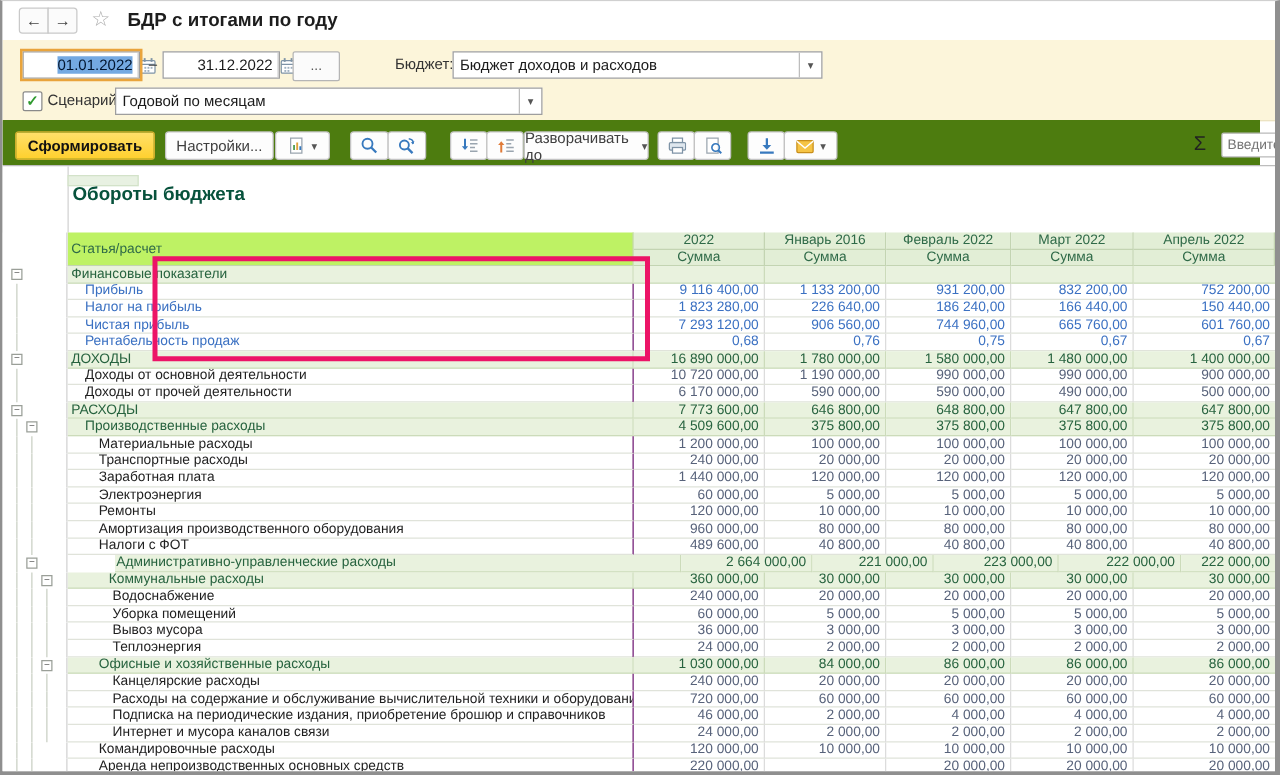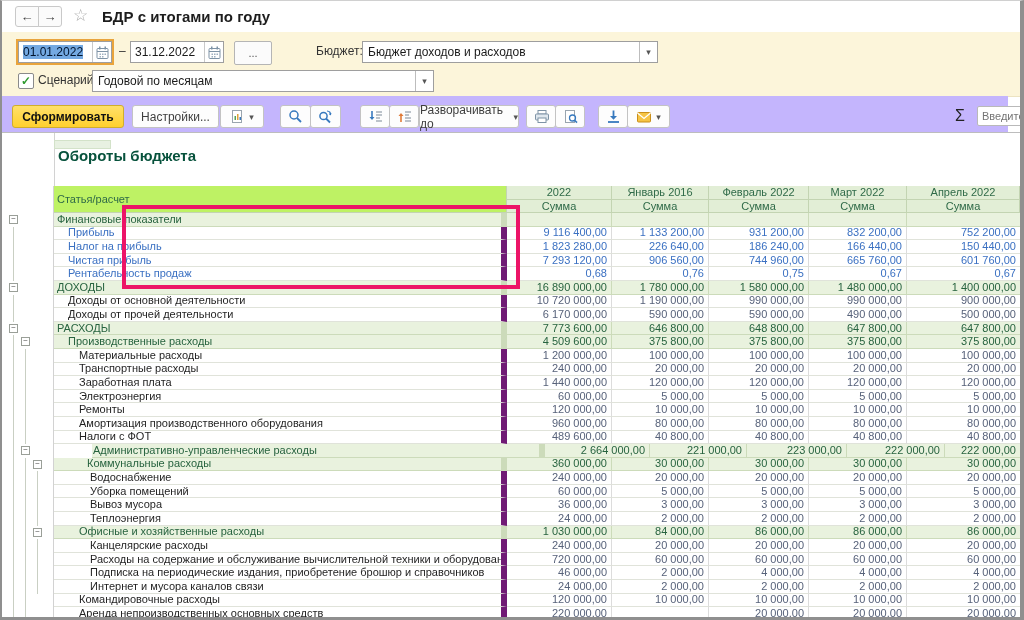--- a/index.html
+++ b/index.html
@@ -13,52 +13,52 @@
   .navbtn.back{left:13px;border-radius:3px 0 0 3px;}
   .navbtn.fwd{left:36px;border-radius:0 3px 3px 0;}
   .star{position:absolute;left:71px;top:4px;font-size:17px;color:#adadad;cursor:pointer;}
   .wtitle{position:absolute;left:100px;top:7px;font-size:15px;color:#1d1d1d;font-weight:600;}
   
   .fpanel{position:absolute;top:31px;left:0;right:0;height:64px;background:#fcf5da;border-bottom:1px solid #ece3c2;}
   .flabel{position:absolute;font-size:12px;color:#333;top:3px;}
   .field{box-sizing:border-box;background:#fff;border:1px solid #9e9e9e;height:22px;display:flex;align-items:center;font-size:12px;color:#1a1a1a;}
   .frow1{position:absolute;top:9px;left:0;right:0;height:24px;}
   .frow2{position:absolute;top:38px;left:0;right:0;height:24px;}
-  .datewrap{position:absolute;display:flex;}
+  .datewrap{position:absolute;display:flex;padding-left:23px;}
   .datewrap .txt{padding:0 4px;flex:1;}
   .calbtn{width:18px;display:flex;align-items:center;justify-content:center;border-left:1px solid #c9c9c9;cursor:pointer;height:100%;}
   .focusring{outline:2px solid #e9a43c;outline-offset:0;}
   .sel{background:#74a9e2;color:#01142e;}
   .dash{position:absolute;left:117px;top:3px;font-size:12px;color:#333;}
   .morebtn{position:absolute;left:232px;top:0;width:36px;height:22px;background:#fbfbfb;border:1px solid #b5b5b5;border-radius:2px;
     font-size:11px;color:#555;display:flex;align-items:center;justify-content:center;cursor:pointer;}
   .combo{position:absolute;}
   .combo .txt{padding:0 5px;flex:1;overflow:hidden;white-space:nowrap;}
   .ddbtn{width:17px;height:100%;display:flex;align-items:center;justify-content:center;border-left:1px solid #bdbdbd;color:#555;font-size:9px;cursor:pointer;}
   .cbox{position:absolute;left:16px;top:3px;width:14px;height:14px;background:#fff;border:1px solid #8a8a8a;border-radius:2px;
     display:flex;align-items:center;justify-content:center;color:#2f9a2f;font-size:12px;font-weight:bold;cursor:pointer;}
   
-  .toolbar{position:absolute;top:95px;left:0;right:12px;height:36px;background:#c4b5fd;}
+  .toolbar{position:absolute;top:95px;left:0;right:12px;height:36px;background:#4d7c0f;}
   .tbtn{position:absolute;top:9px;height:23px;box-sizing:border-box;border:1px solid #c3c3c3;border-radius:3px;background:#fdfdfd;
     display:flex;align-items:center;justify-content:center;font-size:12px;color:#3f3f3f;cursor:pointer;}
   .generate{left:10px;width:112px;background:linear-gradient(#ffe06a,#ffd02e);border:1px solid #cfae2c;color:#111;font-weight:600;}
   .caret{font-size:9px;color:#555;margin-left:4px;}
   .sigma{position:absolute;left:953px;top:11px;font-size:16px;color:#222;}
   .suminput{position:absolute;left:975px;top:10px;width:70px;height:20px;box-sizing:border-box;border:1px solid #b9b9b9;border-radius:2px;
     font-size:11px;padding:0 4px;color:#333;font-family:"Liberation Sans",sans-serif;}
   
   .report{position:absolute;top:131px;left:0;right:0;bottom:0;background:#fff;border-top:1px solid #bdbdbd;overflow:hidden;}
   .gline{position:absolute;left:52px;top:0;height:53px;width:1px;background:#d2d2d2;}
   .corner{position:absolute;left:52px;top:7px;width:57px;height:9px;background:#e8f1e2;border:1px solid #d3e2c9;box-sizing:border-box;}
   .rtitle{position:absolute;left:56px;top:14px;font-size:15px;font-weight:bold;color:#07523c;}
   .rtable{position:absolute;top:53px;left:0;right:0;}
   .trow{display:flex;height:13.6px;box-sizing:border-box;}
   .gcell{width:52px;box-sizing:border-box;position:relative;border-right:1px solid #d2d2d2;background:#fff;flex:none;}
   .lcell,.lhcell{width:453px;box-sizing:border-box;flex:none;font-size:11px;line-height:13px;overflow:hidden;white-space:nowrap;
-    border-right:6px solid #701a75;border-bottom:1px solid #e0e3da;display:flex;align-items:center;}
+    border-right:1px solid #701a75;border-bottom:1px solid #e0e3da;display:flex;align-items:center;}
   .vcell{box-sizing:border-box;flex:none;font-size:11px;line-height:13px;text-align:right;padding-right:4px;overflow:hidden;white-space:nowrap;
     border-right:1px solid #dcdcdc;border-bottom:1px solid #e0e3da;display:flex;align-items:center;justify-content:flex-end;}
   .trow > :nth-child(3){width:105px;}
   .trow > :nth-child(4){width:97px;}
   .trow > :nth-child(5){width:100px;}
   .trow > :nth-child(6){width:98px;}
   .trow > :nth-child(7){flex:1;border-right:none;}
   .thead{height:27px;}
   .thead .gcell{border-bottom:none;}
   .lhcell{height:27px;background:#bef264;color:#2f6a48;border-bottom:1px solid #c3d4b2;border-right:1px solid #c3d4b2;padding-left:3px;}

